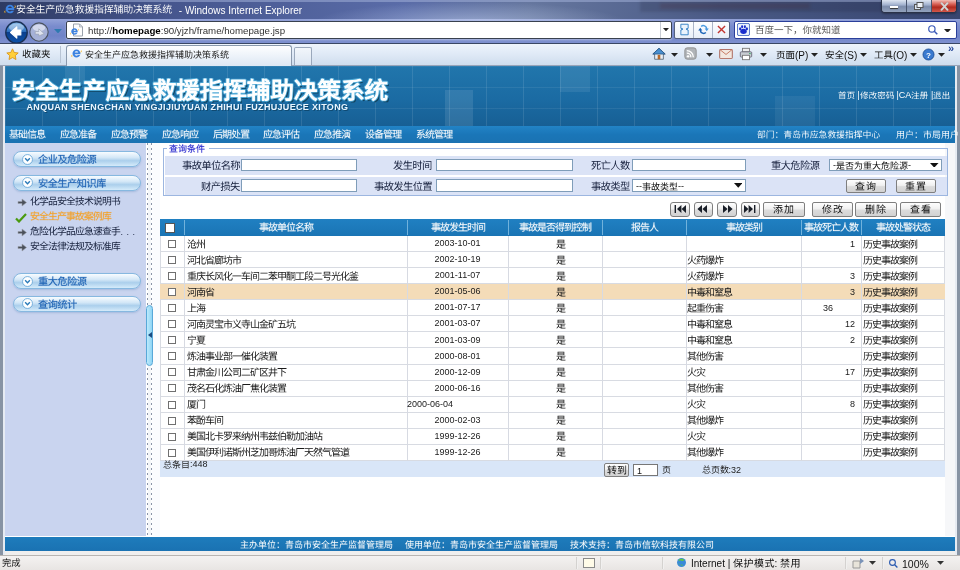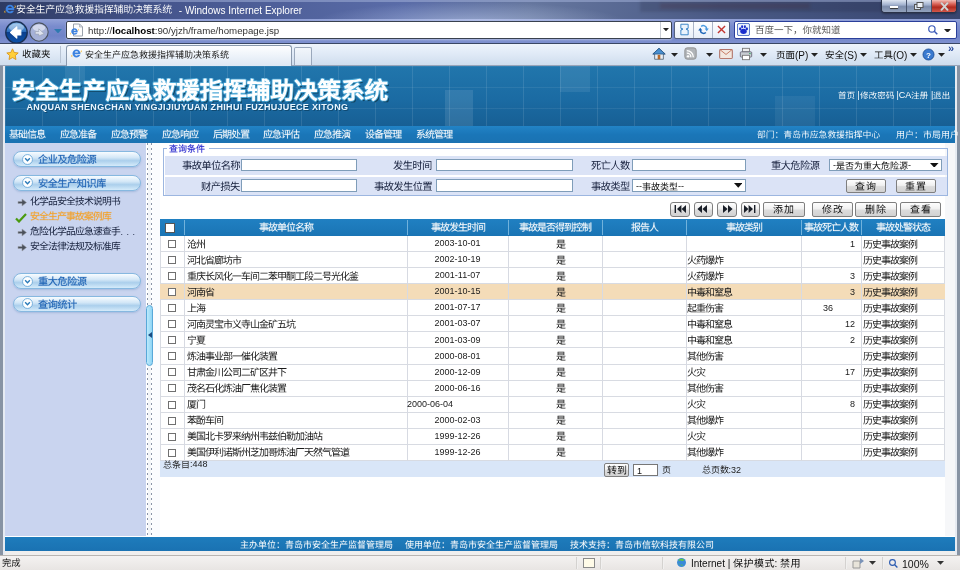--- a/index.html
+++ b/index.html
@@ -324,21 +324,21 @@
 <div style="position:absolute;left:66px;top:20.5px;width:606px;height:18px;background:#fff;border:1px solid #39414f;border-radius:2px;box-shadow:0 1px 2px rgba(255,255,255,.4)"></div>
 <svg style="position:absolute;left:71px;top:22.5px" width="13" height="14" viewBox="0 0 13 14">
     <path d="M2.5 1h6l3 3v9h-9z" fill="#fdfdfd" stroke="#9aa2ac"></path>
     <path d="M8.5 1l3 3h-3z" fill="#dde2e8" stroke="#9aa2ac" stroke-width=".6"></path>
   </svg>
 <svg style="position:absolute;left:70px;top:27px" width="9" height="9" viewBox="0 0 16 16">
     <path d="M8 2.2C4.7 2.2 2.2 4.8 2.2 8c0 3.2 2.5 5.8 5.8 5.8 2.4 0 4.5-1.4 5.3-3.5h-3.2c-.5.6-1.3 1-2.1 1-1.3 0-2.4-.9-2.7-2.1h8.3c.1-.4.1-.8.1-1.2 0-3.2-2.5-5.8-5.7-5.8zM5.4 6.7c.4-1.1 1.4-1.9 2.6-1.9s2.2.8 2.6 1.9H5.4z" fill="#3c82e0"></path>
     <path d="M14.6 3.1c.9.5 1.3 1.2 1.1 2-.2.6-.8 1.2-1.7 1.8l-.4-1c.6-.4 1-.8 1.1-1.1.1-.4-.1-.8-.6-1.1z" fill="#f4b52a"></path>
     <path d="M1.6 13.4c-.9-.5-1.4-1.2-1.2-2 .1-.5.6-1 1.3-1.5l.5.9c-.5.3-.8.7-.8 1 -.1.4.2.7.7 1z" fill="#f4b52a"></path>
   </svg>
-<div style="position:absolute;left:88px;top:25.2px;font:normal 9.7px 'Liberation Sans',sans-serif;color:#333;white-space:pre;">http://<b style="color:#000">localhost</b>:90/yjzh/frame/homepage.jsp</div>
+<div style="position:absolute;left:88px;top:25.2px;font:normal 9.7px 'Liberation Sans',sans-serif;color:#333;white-space:pre;">http://<b style="color:#000">homepage</b>:90/yjzh/frame/homepage.jsp</div>
 <div style="position:absolute;left:660px;top:21.5px;width:11px;height:16px;border-left:1px solid #c8ccd4"></div>
 <svg style="position:absolute;left:662.5px;top:28px" width="6" height="3.3" viewBox="0 0 10 5.5">
     <path d="M0 0h10L5 5.5z" fill="#222"></path>
   </svg>
 <div style="position:absolute;left:674px;top:20.5px;width:56px;height:18px;background:linear-gradient(180deg,#fdfeff,#e8eef8);border:1px solid #55617f;border-radius:2px"></div>
 <svg style="position:absolute;left:677.5px;top:22.5px" width="13" height="13" viewBox="0 0 16 16">
     <path d="M3.5 1.5h9v5l-2.5 1 2.5 1.2v5.8h-9v-5.8L6 7.5l-2.5-1z" fill="#eaf3fc" stroke="#3c86c8" stroke-width="1.2"></path>
     <path d="M3.5 6.5L6 7.5l-2.5 1.2M12.5 6.5L10 7.5l2.5 1.2" fill="none" stroke="#3c86c8" stroke-width=".8"></path>
   </svg>
 <div style="position:absolute;left:692.5px;top:21.5px;width:1px;height:16px;background:#aab4c8"></div>
@@ -1229,21 +1229,21 @@
       <use href="#g6cb3" x="0"></use>
       <use href="#g5357" x="90"></use>
       <use href="#g7701" x="180"></use>
     </g>
   </svg>
 <svg style="position:absolute;left:555.5px;top:286.71px" width="10" height="10" viewBox="0 0 100 100">
     <g fill="#1a1a1a">
       <use href="#g662f" x="0"></use>
     </g>
   </svg>
-<div style="position:absolute;left:0px;top:0px;font:normal 9px 'Liberation Sans',sans-serif;color:#1a1a1a;white-space:pre;left:407px;top:286.31px;width:101px;text-align:center;font-family:'Liberation Sans'">2001-10-15</div>
+<div style="position:absolute;left:0px;top:0px;font:normal 9px 'Liberation Sans',sans-serif;color:#1a1a1a;white-space:pre;left:407px;top:286.31px;width:101px;text-align:center;font-family:'Liberation Sans'">2001-05-06</div>
 <svg style="position:absolute;left:686.5px;top:286.71px" width="46" height="10" viewBox="0 0 460 100">
     <g fill="#1a1a1a">
       <use href="#g4e2d" x="0"></use>
       <use href="#g6bd2" x="90"></use>
       <use href="#g548c" x="180"></use>
       <use href="#g7a92" x="270"></use>
       <use href="#g606f" x="360"></use>
     </g>
   </svg>
 <div style="position:absolute;left:0px;top:0px;font:normal 9px 'Liberation Sans',sans-serif;color:#1a1a1a;white-space:pre;left:801px;top:286.81px;width:54px;text-align:right">3</div>

